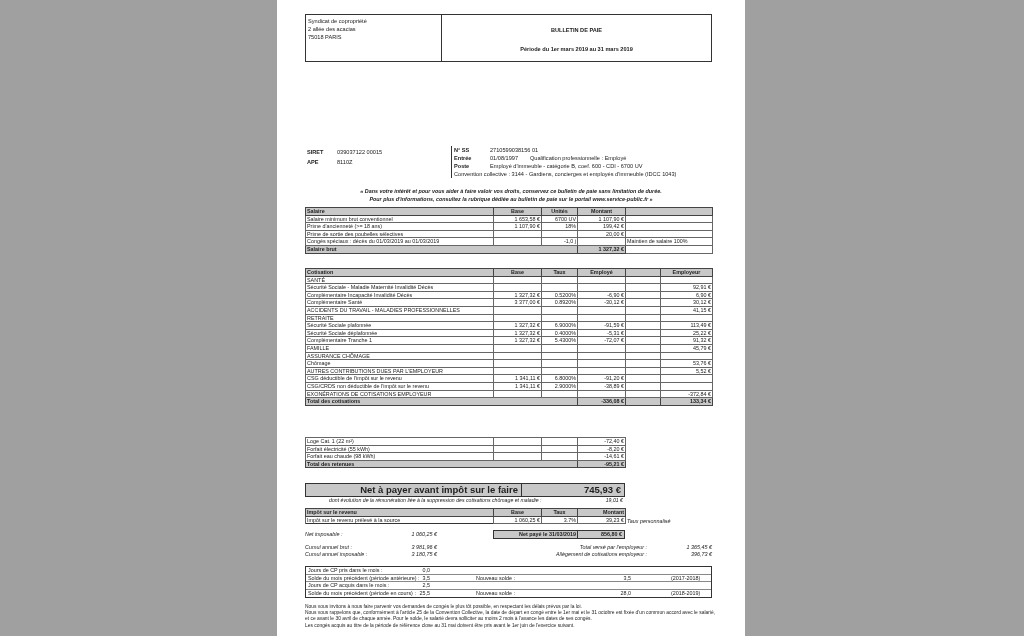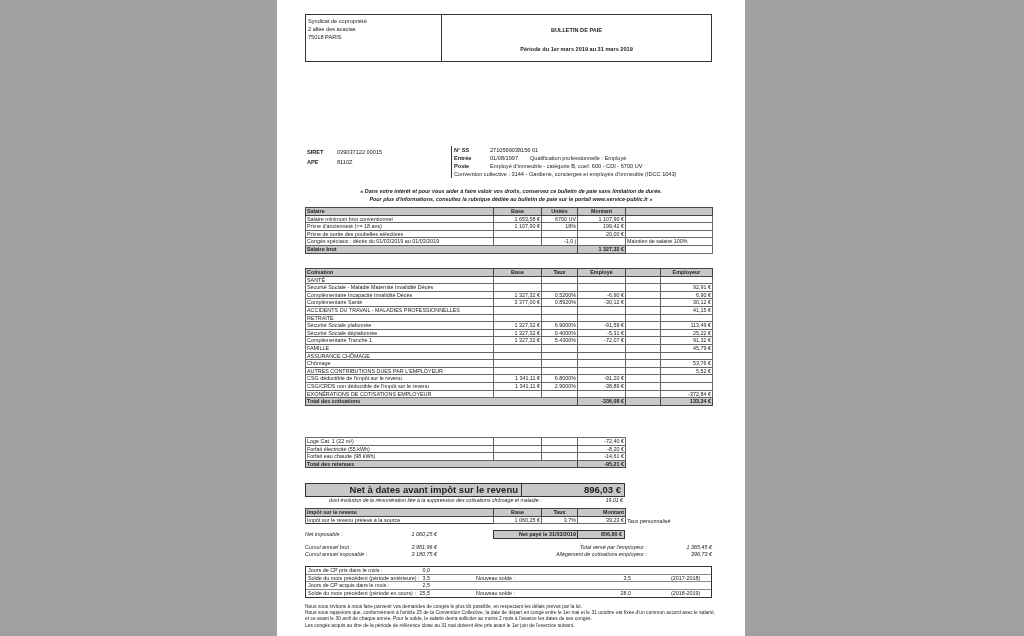--- a/index.html
+++ b/index.html
@@ -347,22 +347,22 @@
       </tbody>
     <tbody>
         <tr class="tot">
       <td colspan="3">Total des retenues</td>
       <td class="r">-95,21 €</td>
     </tr>
   </tbody>
     </table>
 
   <div class="abs net">
-    <div class="lbl">Net à dates avant impôt sur le revenu</div>
-    <div class="val">896,03 €</div>
+    <div class="lbl">Net à payer avant impôt sur le faire</div>
+    <div class="val">745,93 €</div>
   </div>
   <div class="abs dont">
     <span style="position:absolute; left:24px;">dont évolution de la rémunération liée à la suppression des cotisations chômage et maladie :</span>
     <span class="v">19,01 €</span>
   </div>
 
   <table class="abs grid" style="left:28px; top:508px; width:320px;">
     <colgroup>
         <col style="width:188px">
         <col style="width:48px">

